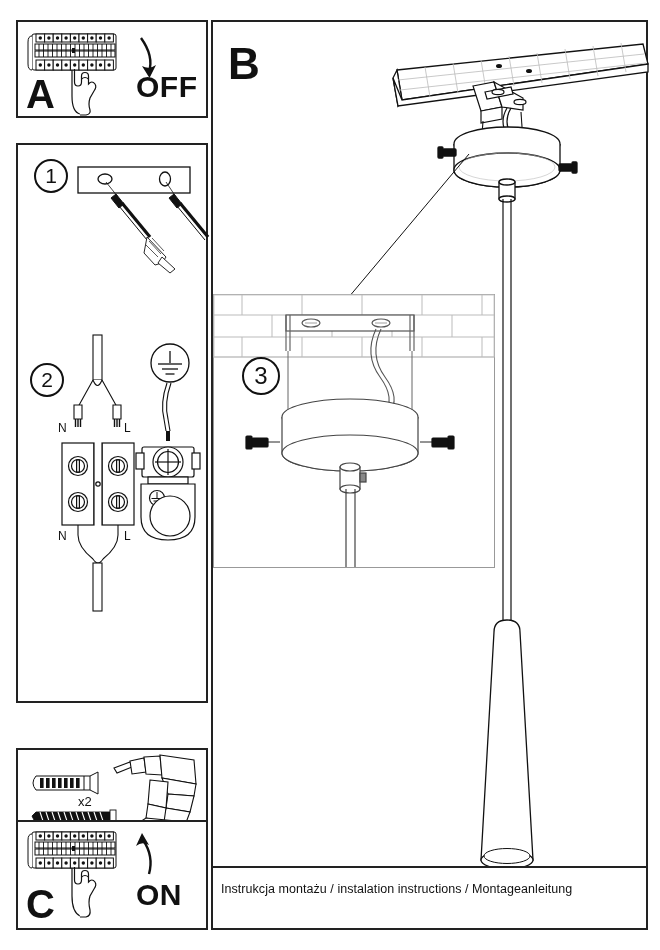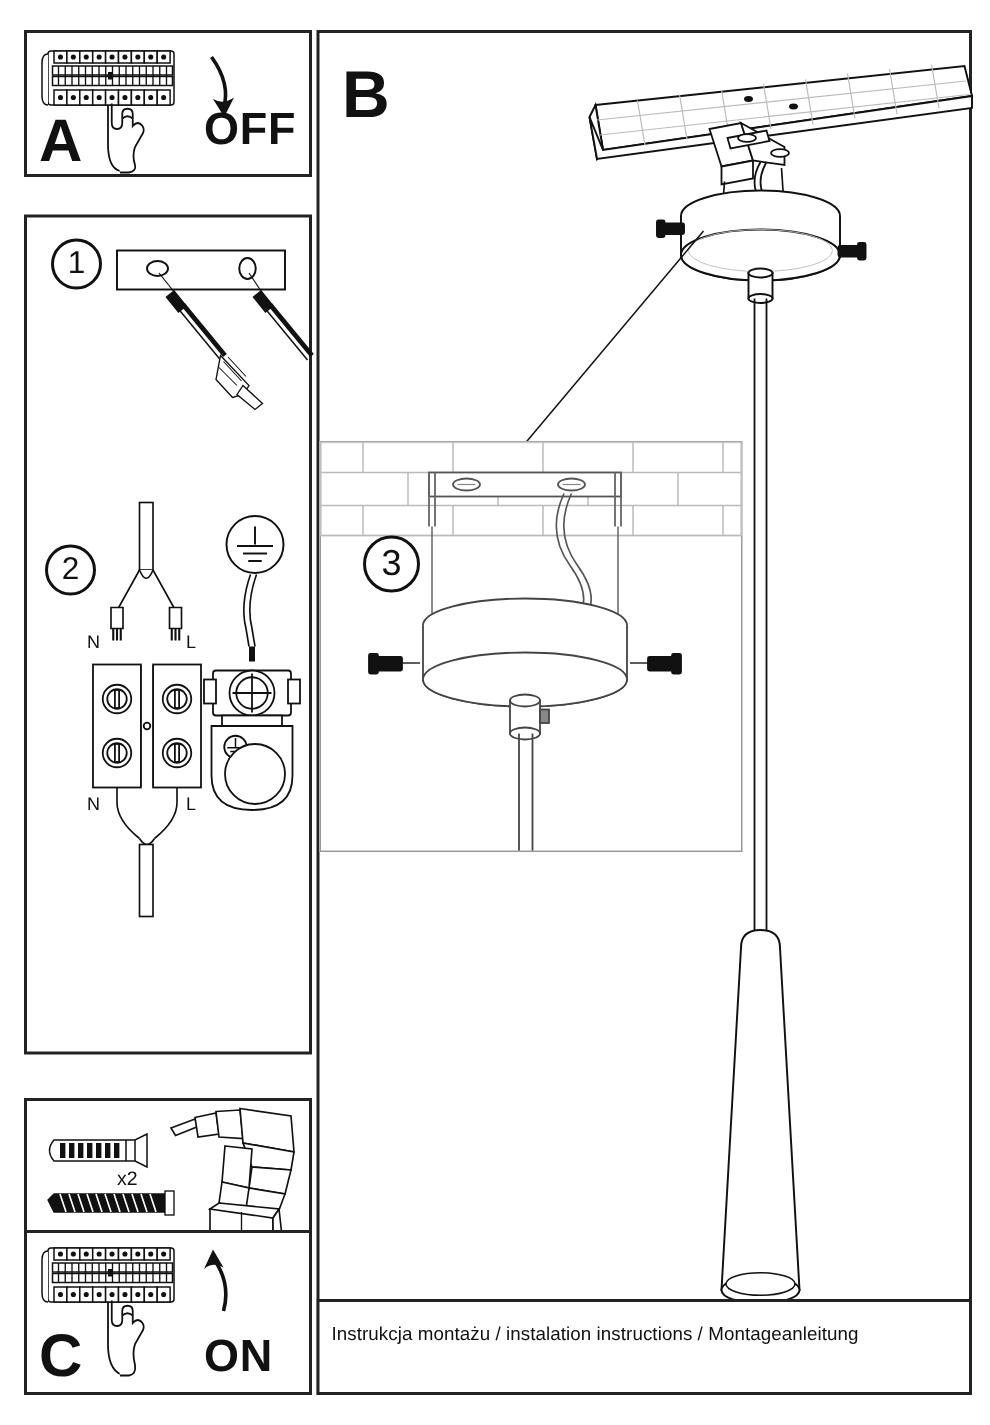--- a/index.html
+++ b/index.html
@@ -214,21 +214,21 @@
         <line x1="137.5" y1="168.5" x2="140.5" y2="168.5" stroke-width="1"></line>
         <circle cx="152" cy="181" r="20" fill="#fff"></circle>
       </g>
     </svg>
     <div class="termlbl" style="left:40px;top:276px;">N</div>
     <div class="termlbl" style="left:106px;top:276px;">L</div>
     <div class="termlbl" style="left:40px;top:384px;">N</div>
     <div class="termlbl" style="left:106px;top:384px;">L</div>
   </div>
 
-  <div class="panel" style="left:16px;top:732px;width:192px;height:108px;padding-left:44px;">
+  <div class="panel" style="left:16px;top:748px;width:192px;height:108px;padding-left:44px;">
     <svg class="art" width="190" height="106" viewBox="0 0 190 106">
 
       <g stroke="#111" fill="#fff" stroke-width="1">
         <path d="M18 26 L72 26 L80 22 L80 44 L72 40 L18 40 Q12 33 18 26 Z" fill="#fff"></path>
         <g fill="#111" stroke="none">
           <rect x="22" y="28" width="3.6" height="10"></rect>
             <rect x="28" y="28" width="3.6" height="10"></rect>
           <rect x="34" y="28" width="3.6" height="10"></rect>
             <rect x="40" y="28" width="3.6" height="10"></rect>
           <rect x="46" y="28" width="3.6" height="10"></rect>
@@ -333,21 +333,21 @@
                  Q74 56 77 60 Q79 63 76 67 L72 74 Q70 80 72 88
                  Q73 94 68 95 L62 95" fill="#fff"></path>
         <path d="M63.5 55 Q67 52 70.5 55"></path>
       </g>
       <g stroke="#111" fill="#111" stroke-width="2.4">
         <path d="M131 52 Q136 34 125 18" fill="none"></path>
         <path d="M118 24 L124 11 L131 23 Q124 19 118 24 Z" stroke="none"></path>
       </g>
     </svg>
     <div class="lbl lbl-big" style="left:8px;top:62px;">C</div>
-    <div class="lbl lbl-onoff" style="left:118px;top:68px;">ON</div>
+    <div class="lbl lbl-onoff" style="left:118px;top:58px;">ON</div>
   </div>
 
   <div class="panel" style="left:211px;top:20px;width:437px;height:910px;border-width:2px;">
   </div>
 
   <div class="lbl lbl-big" style="left:228px;top:42px;font-size:44px;">B</div>
 
   <svg class="art" width="440" height="880" viewBox="0 0 440 880" style="left:211px;top:22px;">
 
     <g stroke="#111" fill="#fff" stroke-width="1.3">

